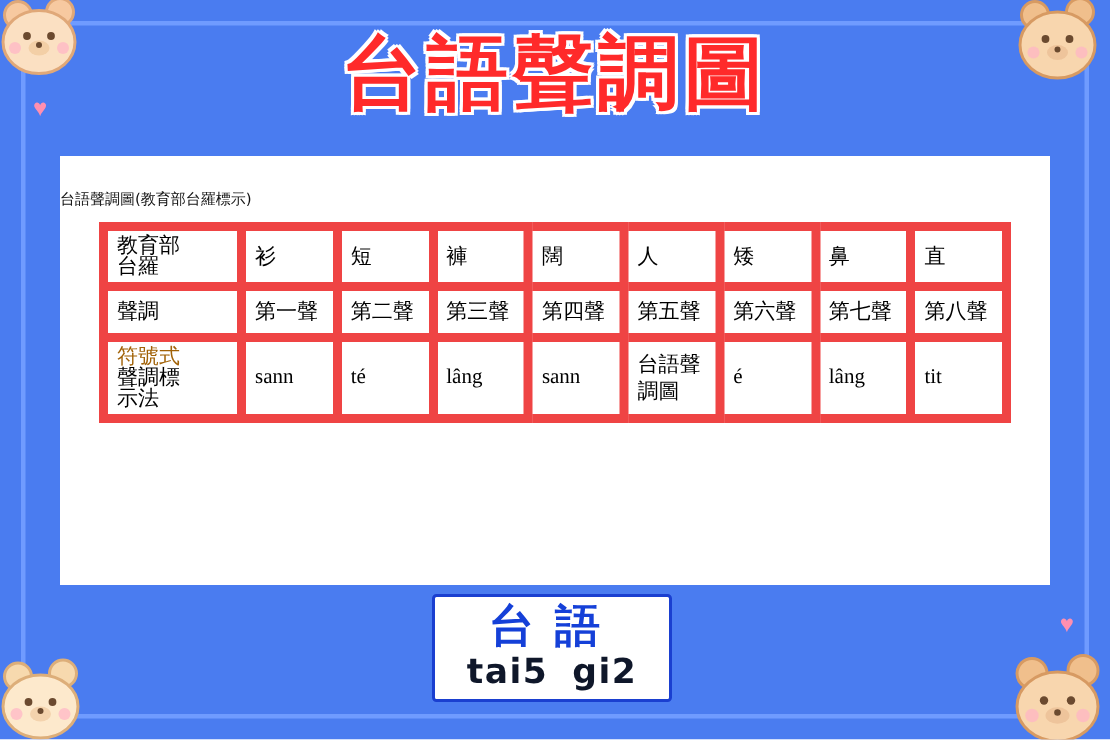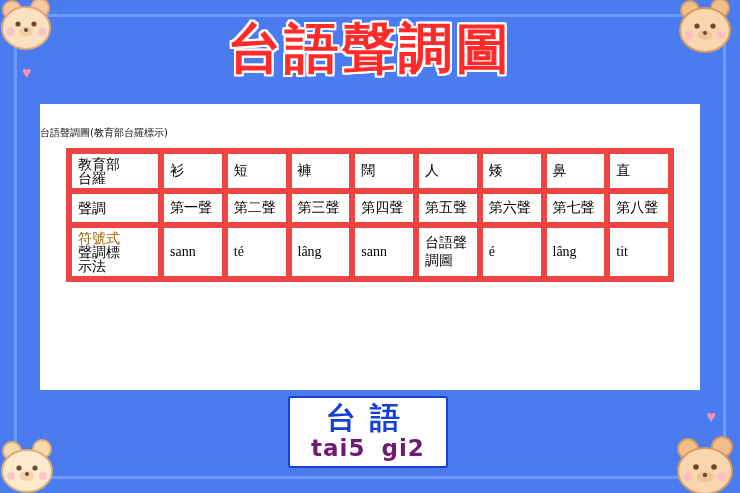--- a/index.html
+++ b/index.html
@@ -132,21 +132,21 @@
     line-height: 34px;
     color: #1540d8;
     letter-spacing: 14px;
     padding-left: 4px;
   }
   #badge .roman {
     font-family: "DejaVu Sans", sans-serif;
     font-weight: bold;
     font-size: 23px;
     line-height: 26px;
-    color: #701a75;
+    color: #0f172a;
     letter-spacing: 1px;
   }
   #badge .roman span.gap { display: inline-block; width: 16px; }
 
   .heart {
     position: absolute;
     color: #ff8fb0;
     font-size: 16px;
   }
 </style>

